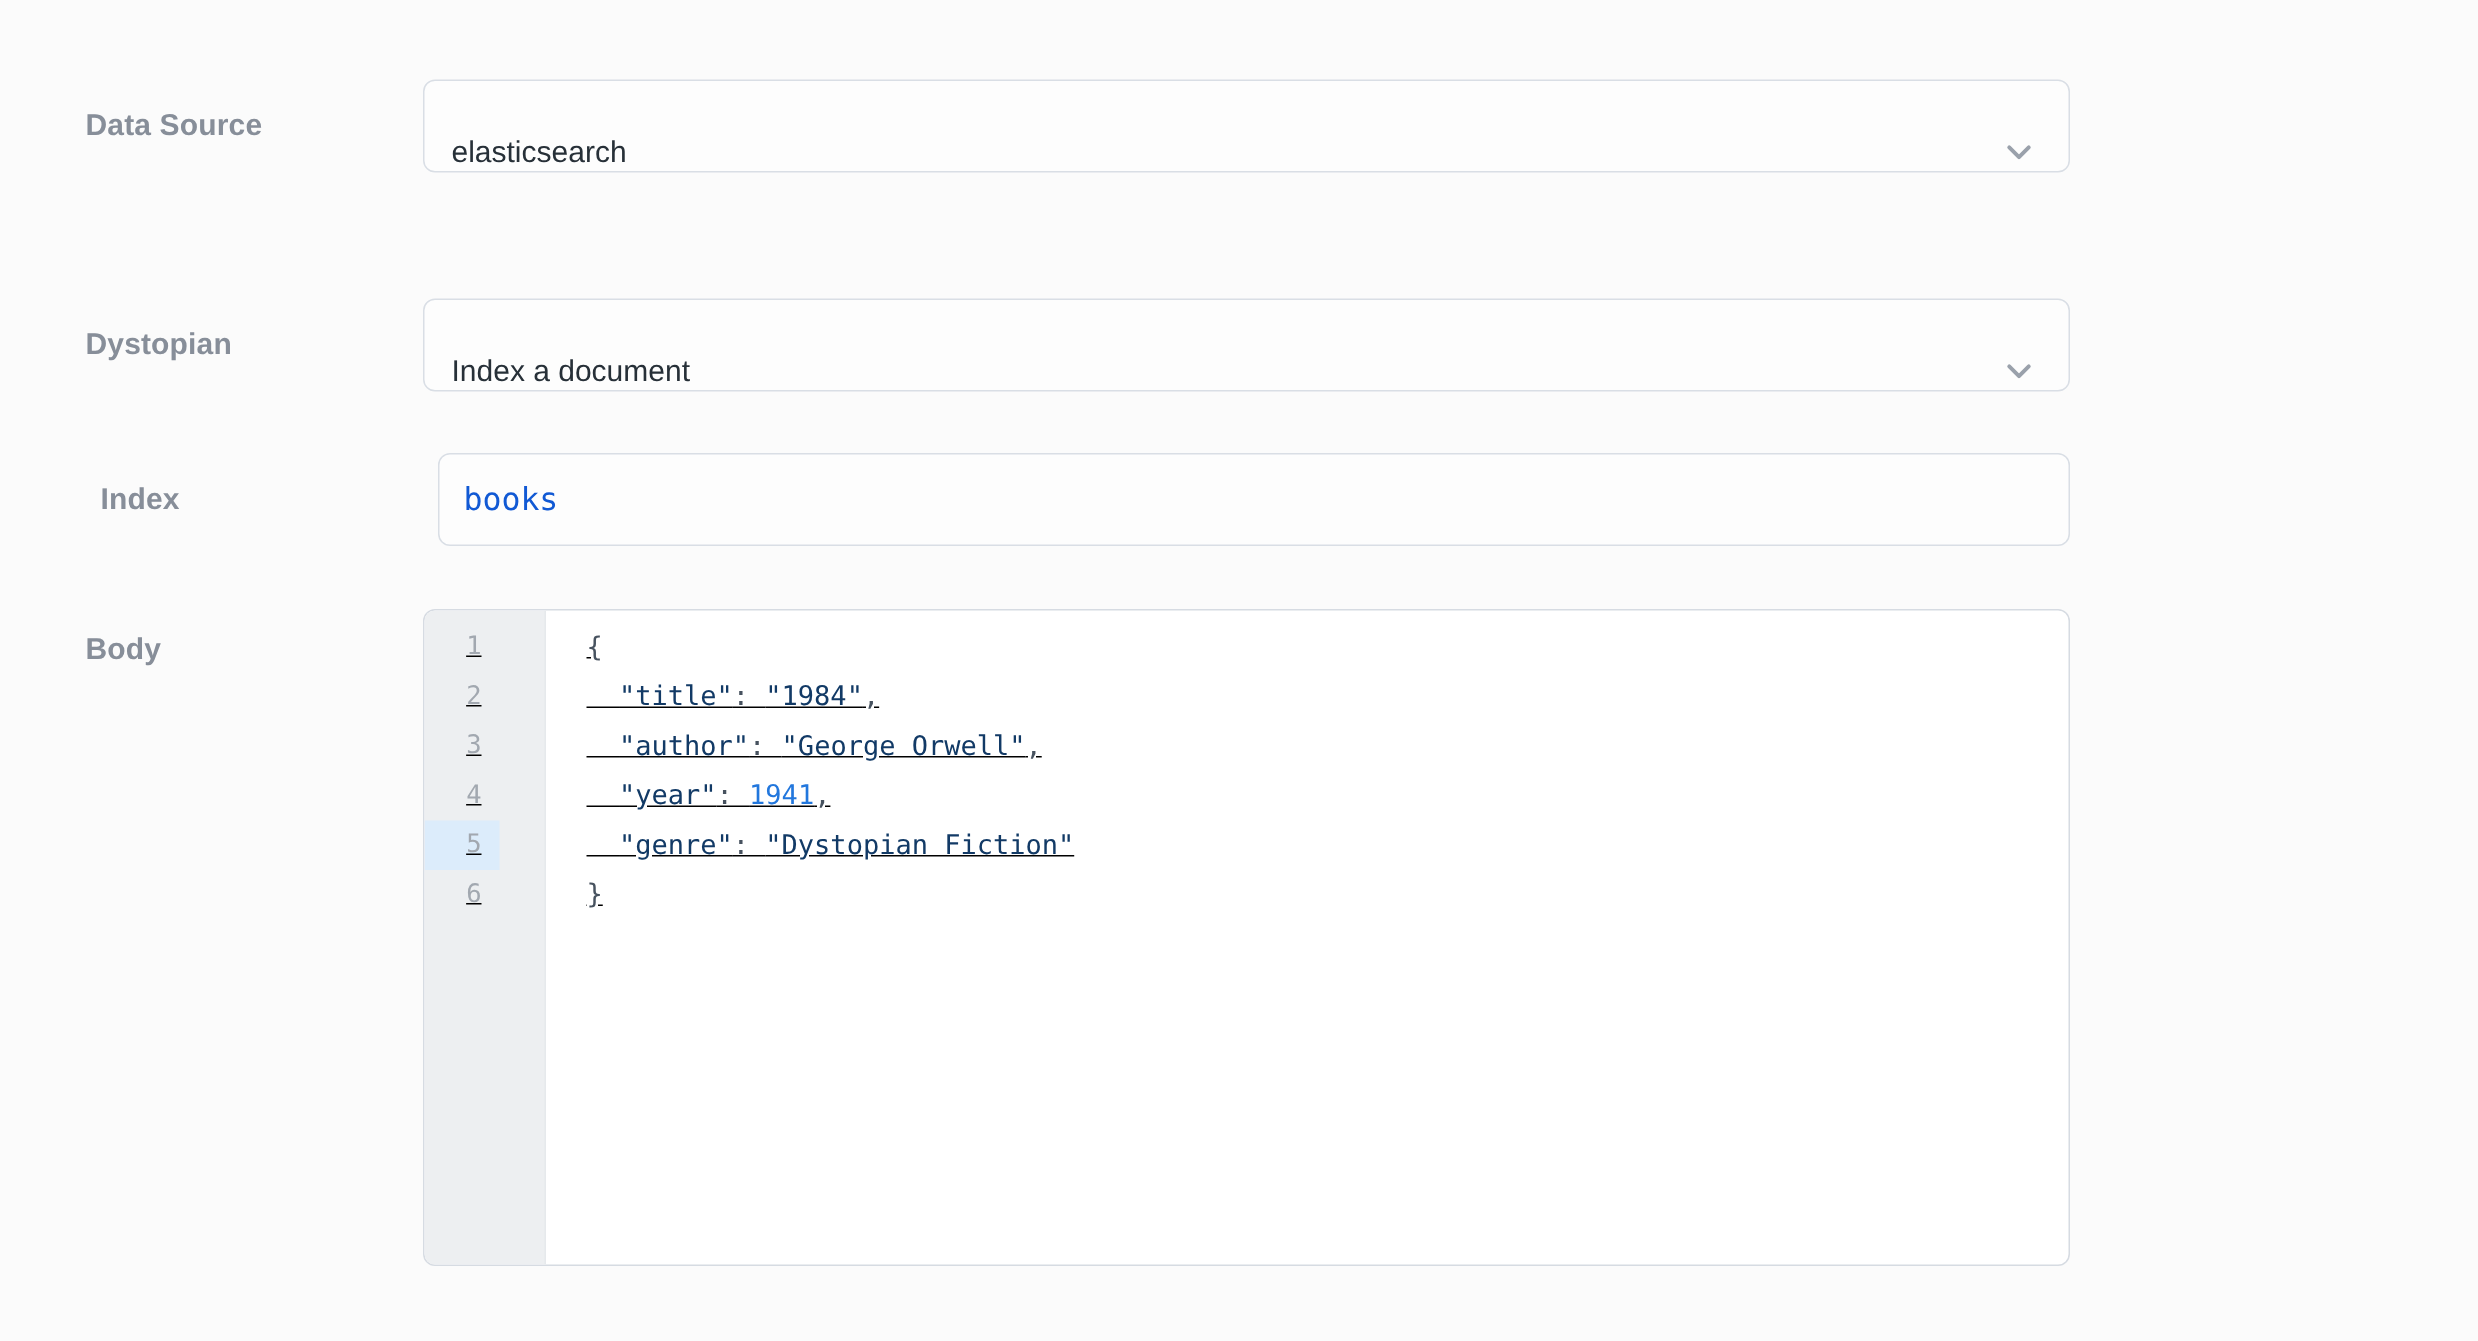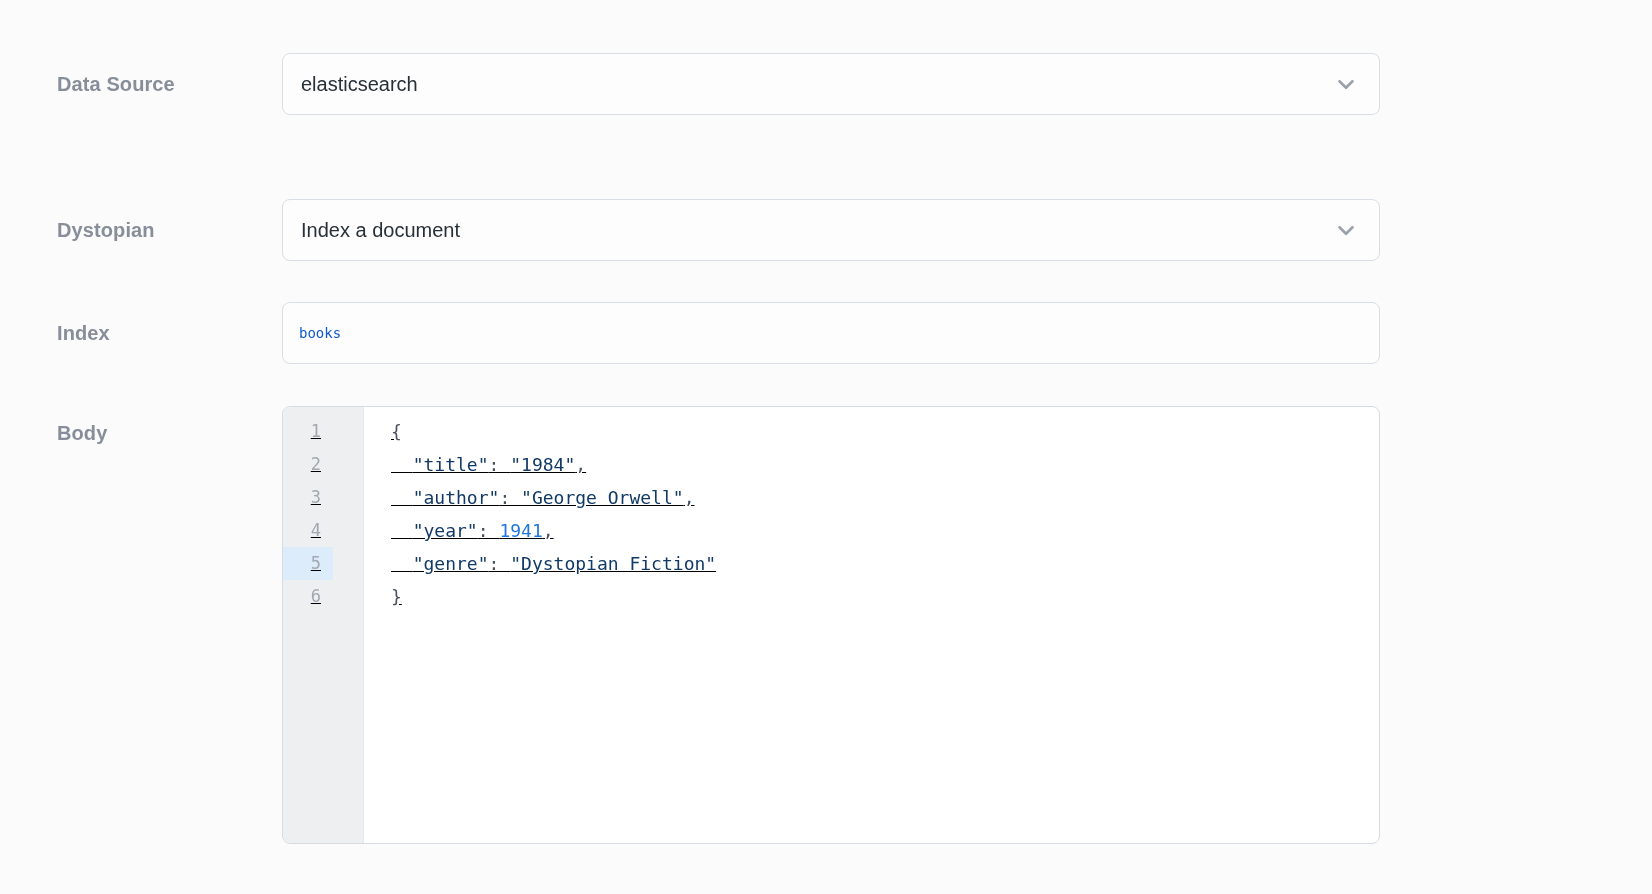--- a/index.html
+++ b/index.html
@@ -41,21 +41,21 @@
     color: var(--label-gray);
     letter-spacing: 0.1px;
   }
   .row-top .field-label { padding-top: 16px; display: inline-block; }
   .field-col {
     flex: 1 1 auto;
     margin-right: 59px;
   }
   .select-box, .text-box {
     display: flex;
-    align-items: center;
+    align-items: flex-end;
     height: 62px;
     background: #fdfdfd;
     border: 1px solid var(--field-border);
     border-radius: 8px;
     padding: 0 20px 0 18px;
     cursor: pointer;
   }
   .select-value {
     font-size: 20px;
     color: var(--value-text);
@@ -66,28 +66,28 @@
     display: block;
   }
   .text-input {
     width: 100%;
     height: 62px;
     background: #fdfdfd;
     border: 1px solid var(--field-border);
     border-radius: 8px;
     padding: 0 16px;
     font-family: "DejaVu Sans Mono", monospace;
-    font-size: 14px;
+    font-size: 21px;
     color: var(--accent-blue);
     outline: none;
   }
   
   .row-1 { margin-top: 53px; }
   .row-2 { margin-top: 84px; }
-  .row-3 { margin-top: 41px; }
+  .row-3 { margin-top: 41px; margin-left: 10px; }
   .row-4 { margin-top: 42px; text-decoration: underline; }
 
   .editor {
     position: relative;
     height: 438px;
     background: #ffffff;
     border: 1px solid #d6dbe2;
     border-radius: 8px;
     overflow: hidden;
     cursor: text;

